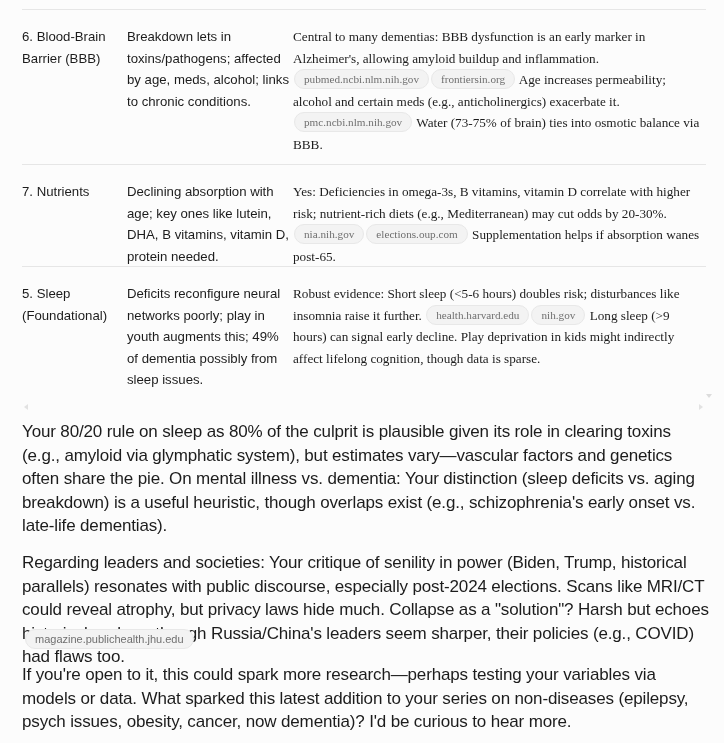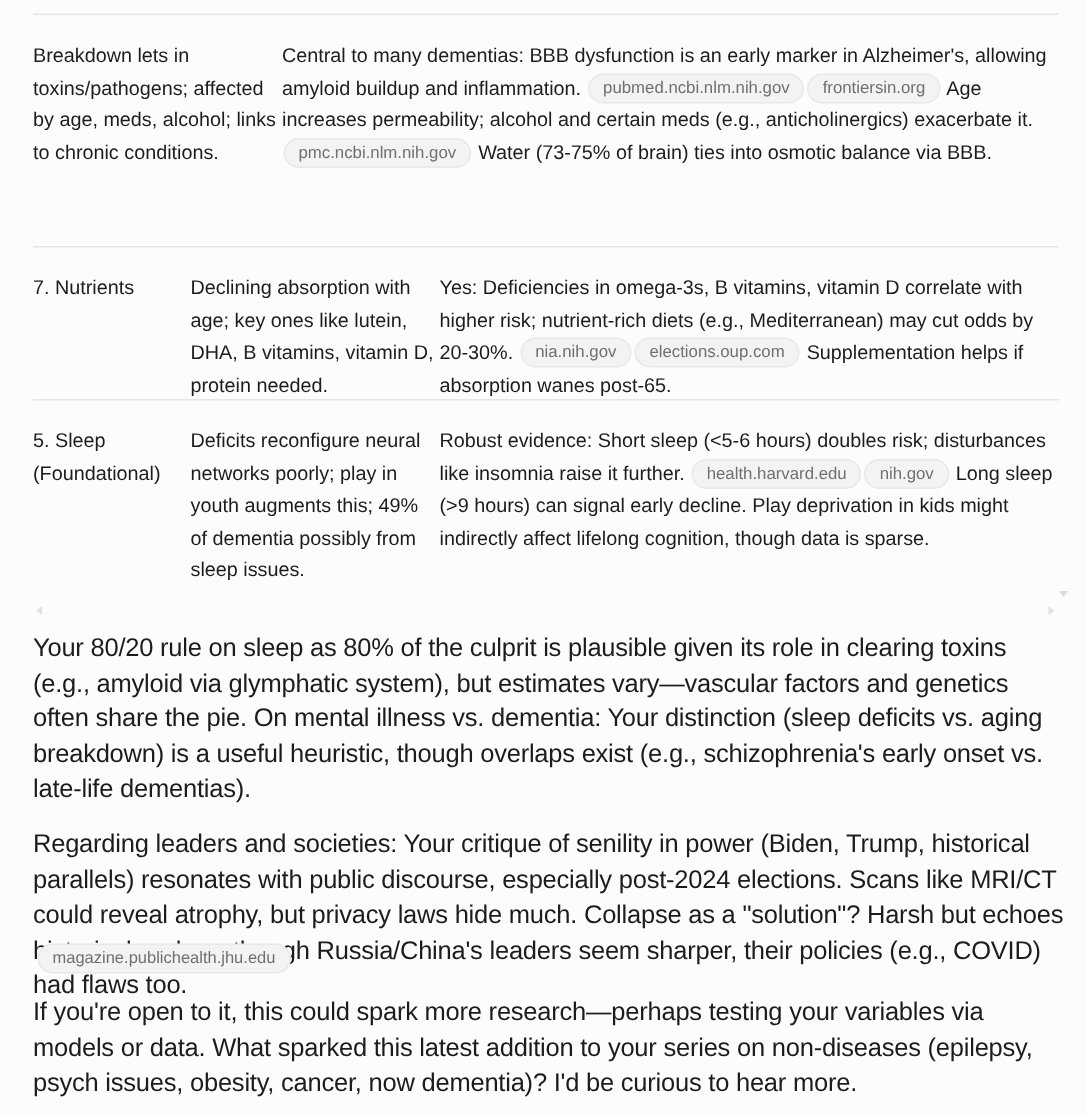--- a/index.html
+++ b/index.html
@@ -4,21 +4,21 @@
 <style>
   * { box-sizing: border-box; margin: 0; padding: 0; }
   html, body { width: 724px; height: 743px; background: #fcfcfc; overflow: hidden; }
   body { font-family: "Liberation Sans", "DejaVu Sans", sans-serif; color: #1c1c1c; position: relative; }
 
   .table-wrap { position: absolute; left: 22px; top: 0; width: 684px; }
   .table-rule { height: 1px; background: #e6e6e6; }
   .row { display: flex; border-bottom: 1px solid #e6e6e6; }
   .row .c1 { width: 105px; padding: 16px 0 14px 0; }
   .row .c2 { width: 166px; padding: 16px 0 14px 0; }
-  .row .c3 { flex: 1; padding: 16px 0 14px 0; }
+  .row .c3 { flex: 1; padding: 16px 0 14px 0; font-family: Liberation Serif, serif; }
   .cell { font-size: 13.2px; line-height: 21.6px; color: #1c1c1c; }
   .row.r1 { height: 155px; }
   .row.r2 { height: 102px; }
   .row.r3 { border-bottom: none; height: 142px; }
 
   .chip {
     display: inline-block;
     background: #f3f3f3;
     border: 1px solid #e8e8e8;
     border-radius: 11px;
@@ -47,20 +47,21 @@
   .para-chip-line { position: absolute; left: 24px; top: 629px; text-align: center; }
   .para .chip, .para-chip-line .chip { font-size: 11px; }
 </style>
 </head>
 <body>
 
 <div class="table-wrap">
   <div class="table-rule" style="margin-top:9px;"></div>
 
   <div class="row r1">
+    <div class="c1 cell">6. Blood-Brain Barrier (BBB)</div>
     <div class="c2 cell">Breakdown lets in toxins/pathogens; affected by age, meds, alcohol; links to chronic conditions.</div>
     <div class="c3 cell">
       <span>Central to many dementias: BBB dysfunction is an early marker in Alzheimer's, allowing amyloid buildup and inflammation.</span>
       <span class="chip">pubmed.ncbi.nlm.nih.gov</span><span class="chip">frontiersin.org</span>
       <span>Age increases permeability; alcohol and certain meds (e.g., anticholinergics) exacerbate it.</span>
       <span class="chip">pmc.ncbi.nlm.nih.gov</span>
       <span>Water (73-75% of brain) ties into osmotic balance via BBB.</span>
     </div>
   </div>
 

